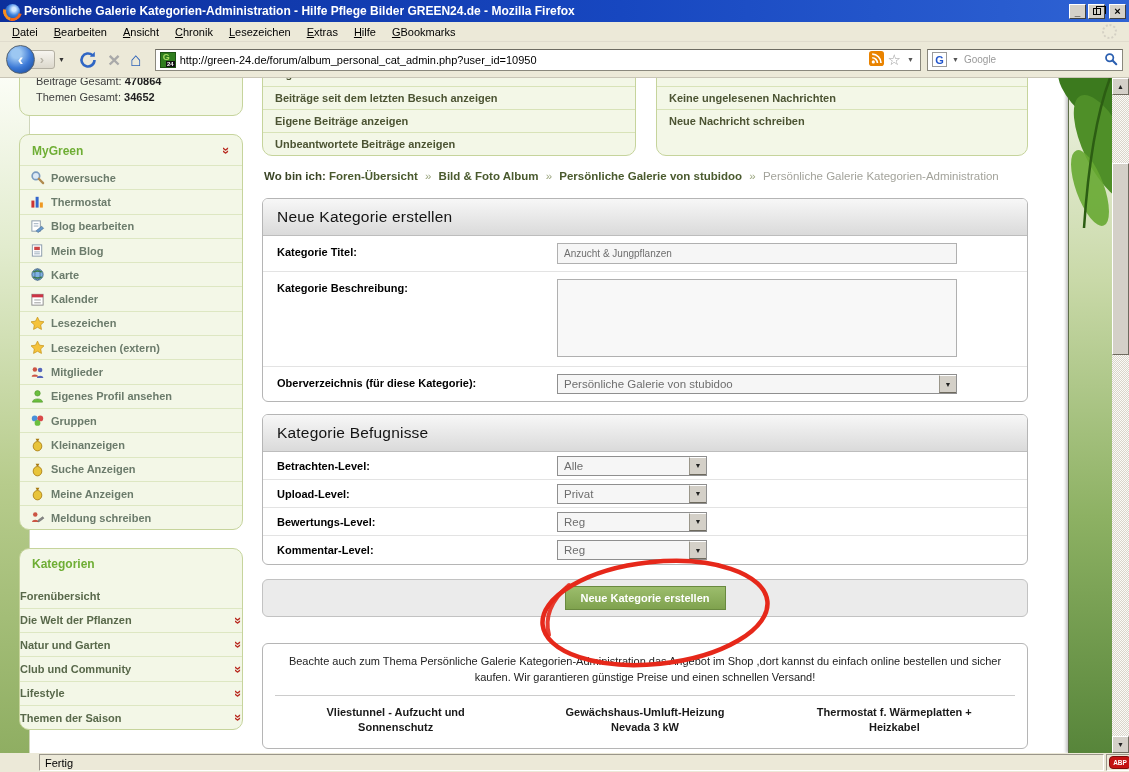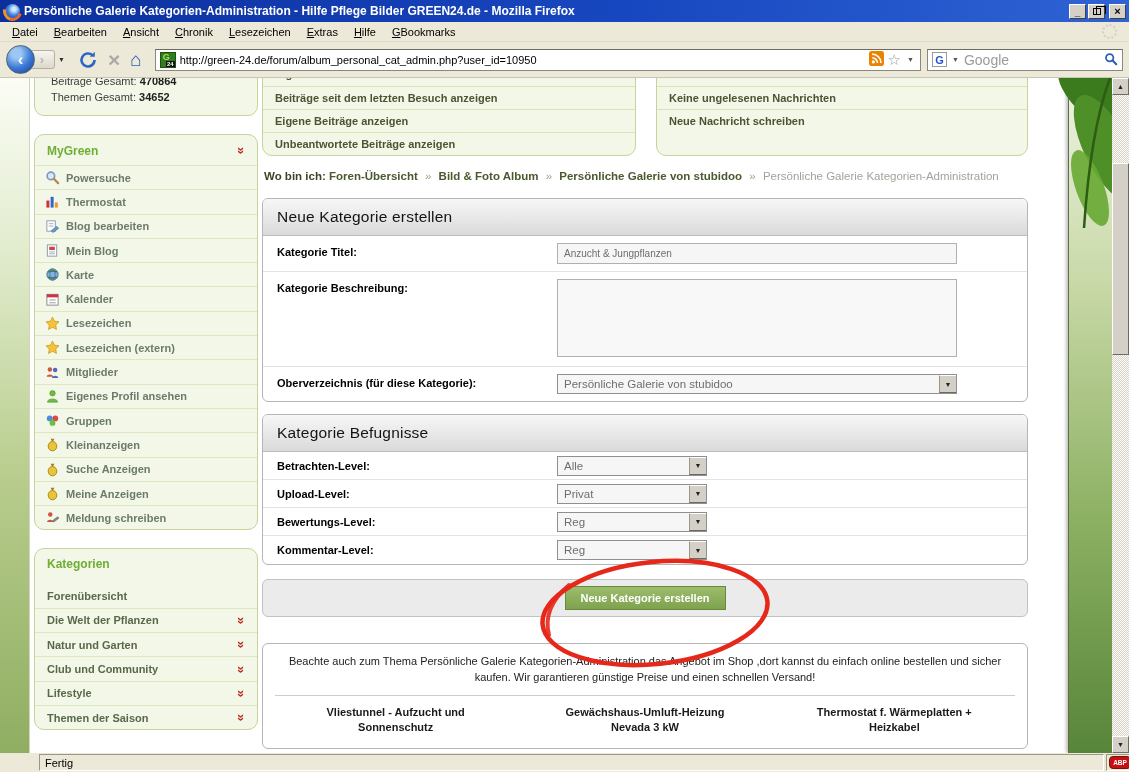--- a/index.html
+++ b/index.html
@@ -68,53 +68,53 @@
   .url-text { flex:1; font-size:11px; color:#000; white-space:nowrap; overflow:hidden; }
   .rss-badge { flex:none; }
   .star-glyph { font-size:15px; color:#9a9a9a; line-height:14px; }
   .addr-caret { font-size:7px; color:#555; padding:0 2px; }
   
   .searchbox {
     width:196px; height:22px; background:#fff; border:1px solid #8a887d; border-top-color:#6e6c62;
     display:flex; align-items:center; padding:0 4px; gap:3px;
   }
   .g-logo { width:15px; height:15px; border:1px solid #9a9a9a; color:#2255cc; font-weight:bold; font-size:11px; display:flex; align-items:center; justify-content:center; flex:none; }
-  .search-placeholder { flex:1; color:#9a9a9a; font-size:14px; }
+  .search-placeholder { flex:1; color:#9a9a9a; font-size:10px; }
   
   .viewport { position:absolute; left:0; top:78px; width:1129px; height:675px; overflow:hidden; background:#fff; }
   .strip-left {
     position:absolute; left:0; top:0; width:30px; height:675px;
     background:linear-gradient(#fbfdf6 0%, #e2ecce 25%, #b7cc8c 60%, #8fae62 100%);
     border-right:1px solid #cfd6bb;
   }
   .strip-right {
     position:absolute; left:1068px; top:0; width:44px; height:675px;
     background:linear-gradient(#eff3e4 0%, #c9d9a8 30%, #8db163 65%, #57853a 100%);
     border-left:1px solid #5f6f4a; box-shadow:-2px 0 3px rgba(0,0,0,.25);
   }
   .leaf-svg { position:absolute; left:1040px; top:0; pointer-events:none; }
   .page-area { position:absolute; left:31px; top:0; width:1037px; height:675px; background:#fff; }
   
-  .sidebar { position:absolute; left:34px; top:0; width:224px; }
+  .sidebar { position:absolute; left:19px; top:0; width:224px; }
   .sbox {
     background:#f3f7e7; border:1px solid #c6d49c; border-radius:10px; overflow:hidden; margin-bottom:18px;
   }
   .stats-box { margin-top:-14px; border-top-left-radius:0; border-top-right-radius:0; padding:8px 16px 10px; }
   .stats-line { padding:2px 0; color:#3d3d3d; }
   .stats-line b { color:#1e1e1e; }
   .sbox-header { display:flex; align-items:center; padding:8px 12px 7px; }
   .sbox-title { color:#6fae35; font-weight:bold; font-size:12px; flex:1; }
   .chev-down { color:#b8281e; font-weight:bold; font-size:13px; display:inline-block; transform:rotate(90deg); }
   .side-item {
     display:flex; align-items:center; gap:6px; padding:5px 10px; border-top:1px solid #dde7c2;
     color:#6b7b6b; font-weight:bold; cursor:pointer; height:24.3px;
   }
   .side-item .icn { width:15px; height:15px; flex:none; display:flex; }
   .side-item .icn svg { width:15px; height:15px; }
-  .cat-item { display:flex; align-items:center; padding:5px 12px; border-top:1px solid #dde7c2; color:#58684a; font-weight:bold; cursor:pointer; height:24.3px; }
+  .cat-item { display:flex; align-items:center; padding:5px 0; border-top:1px solid #dde7c2; color:#58684a; font-weight:bold; cursor:pointer; height:24.3px; }
   .cat-item .lbl { flex:1; }
   .cat-item.first { border-top:none; }
   .kat-box .sbox-header { padding-bottom:12px; }
   
   .main { position:absolute; left:262px; top:0; width:766px; }
   .quickrow { display:flex; gap:20px; margin-top:-16px; }
   .qbox { background:#f3f7e7; border:1px solid #c6d49c; border-radius:10px; overflow:hidden; }
   .qbox.qleft { width:374px; }
   .qbox.qright { flex:1; }
   .qitem { padding:5px 12px; height:23px; color:#4c5433; font-weight:bold; border-top:1px solid #d8e3b8; cursor:pointer; white-space:nowrap; }

